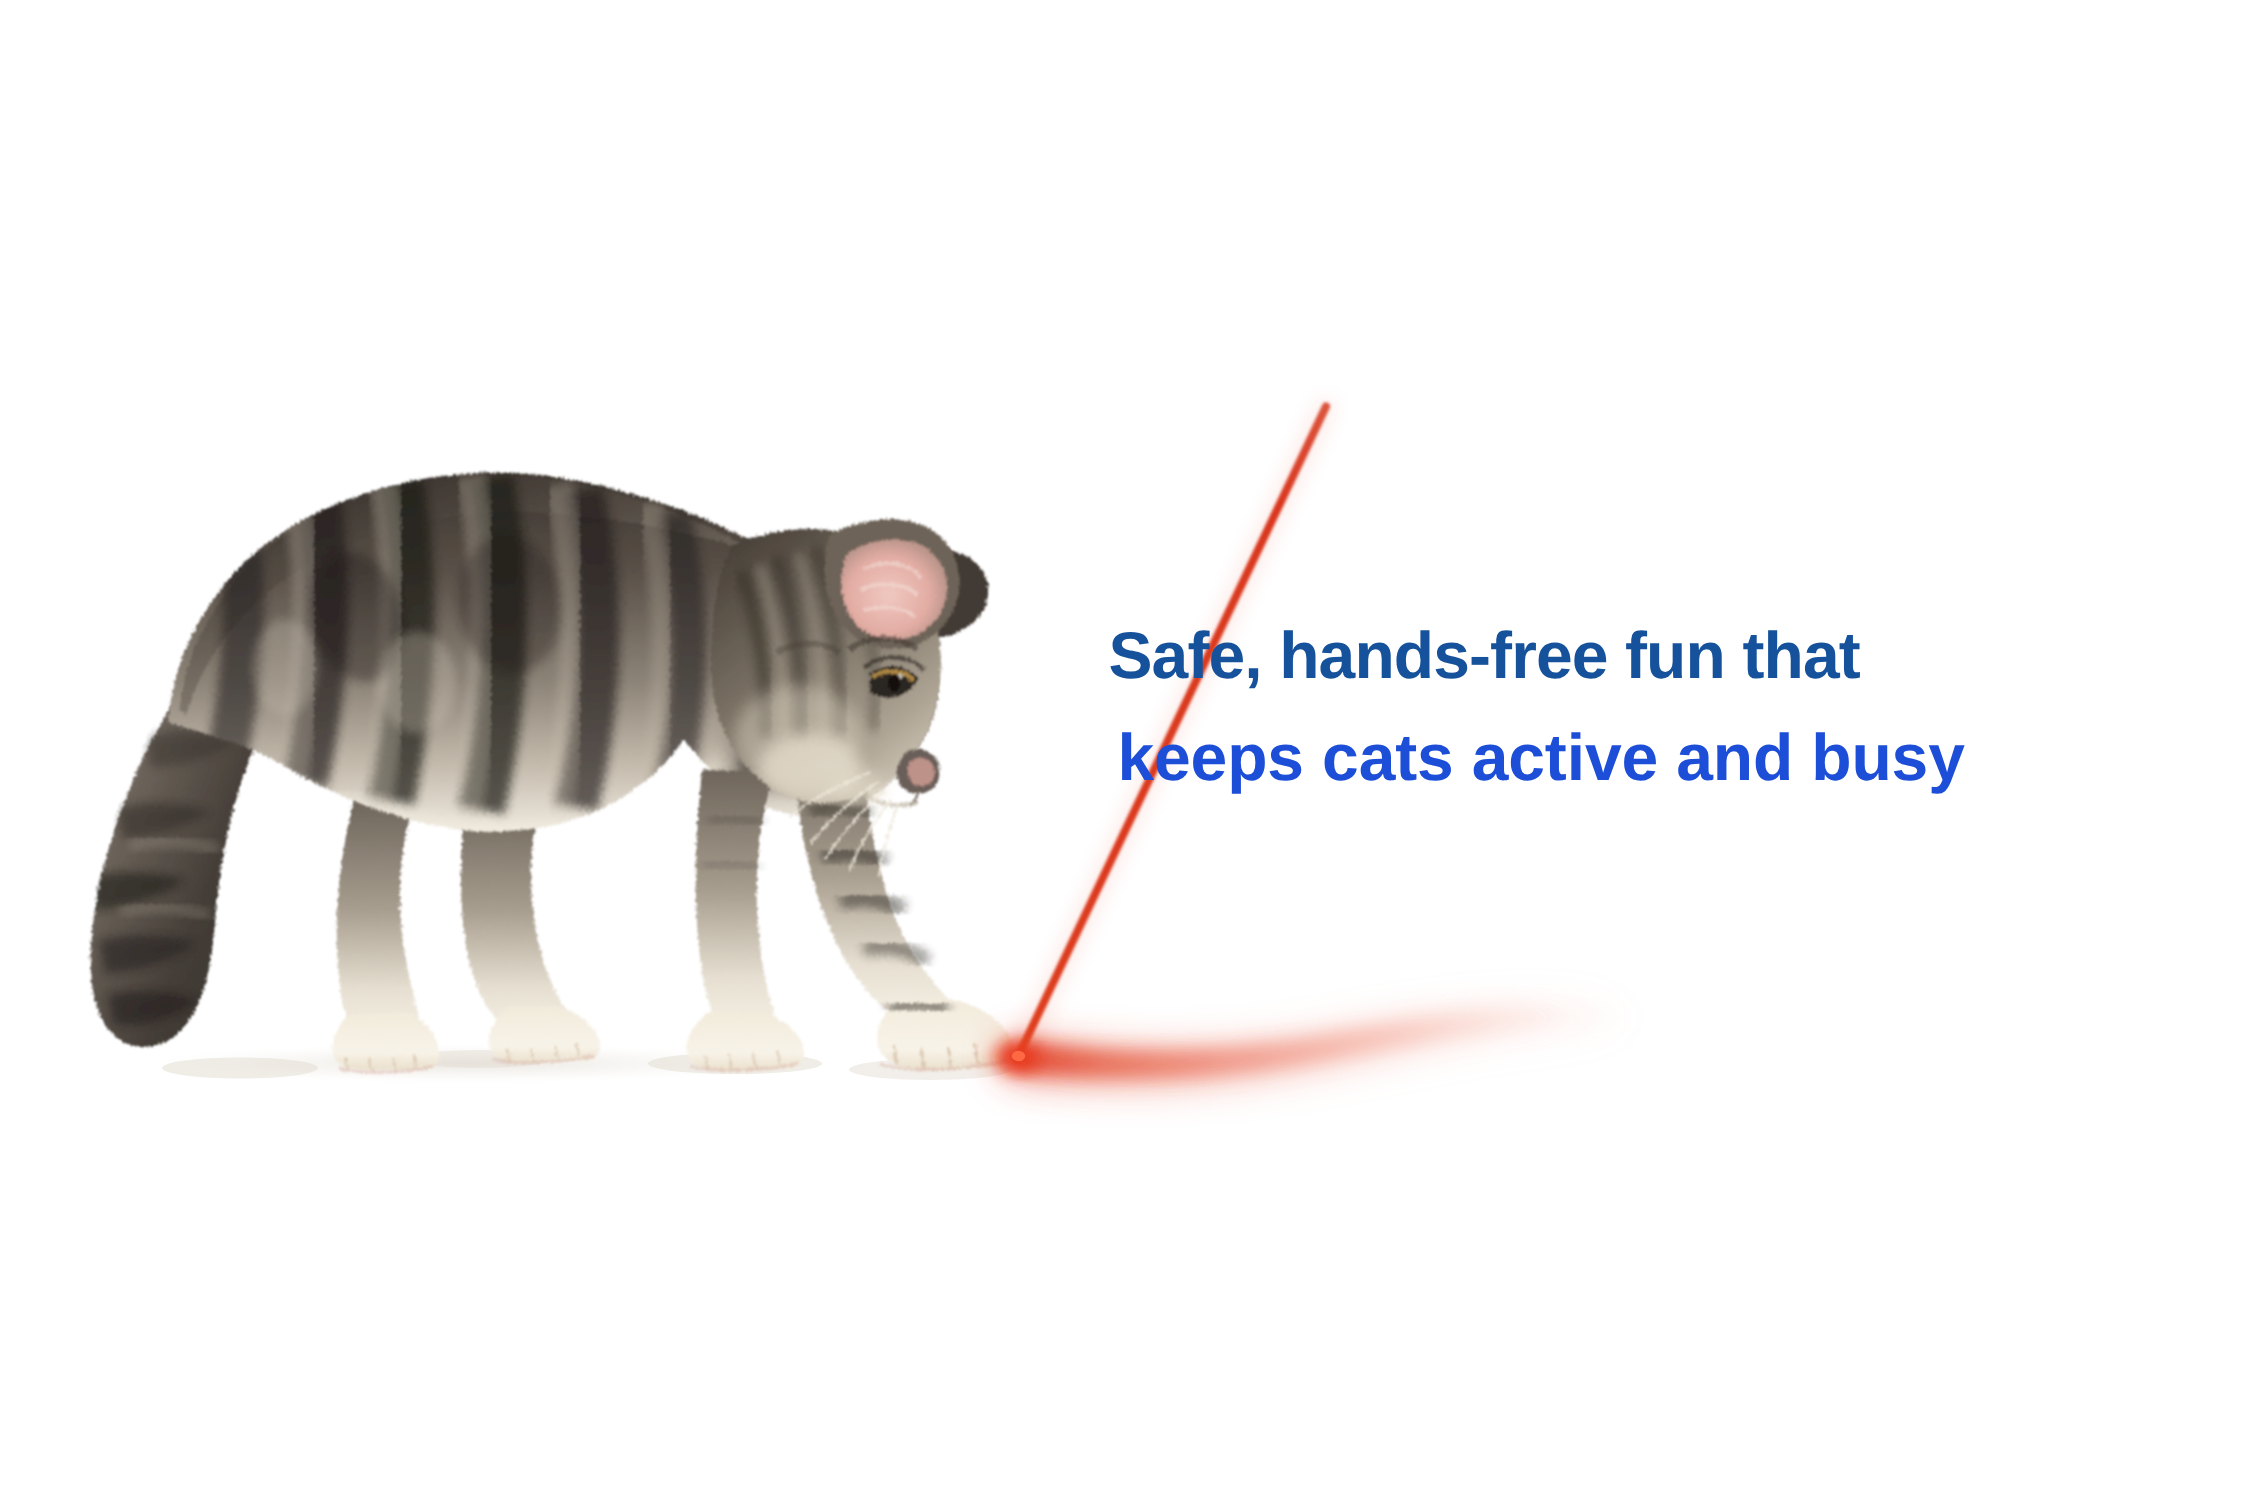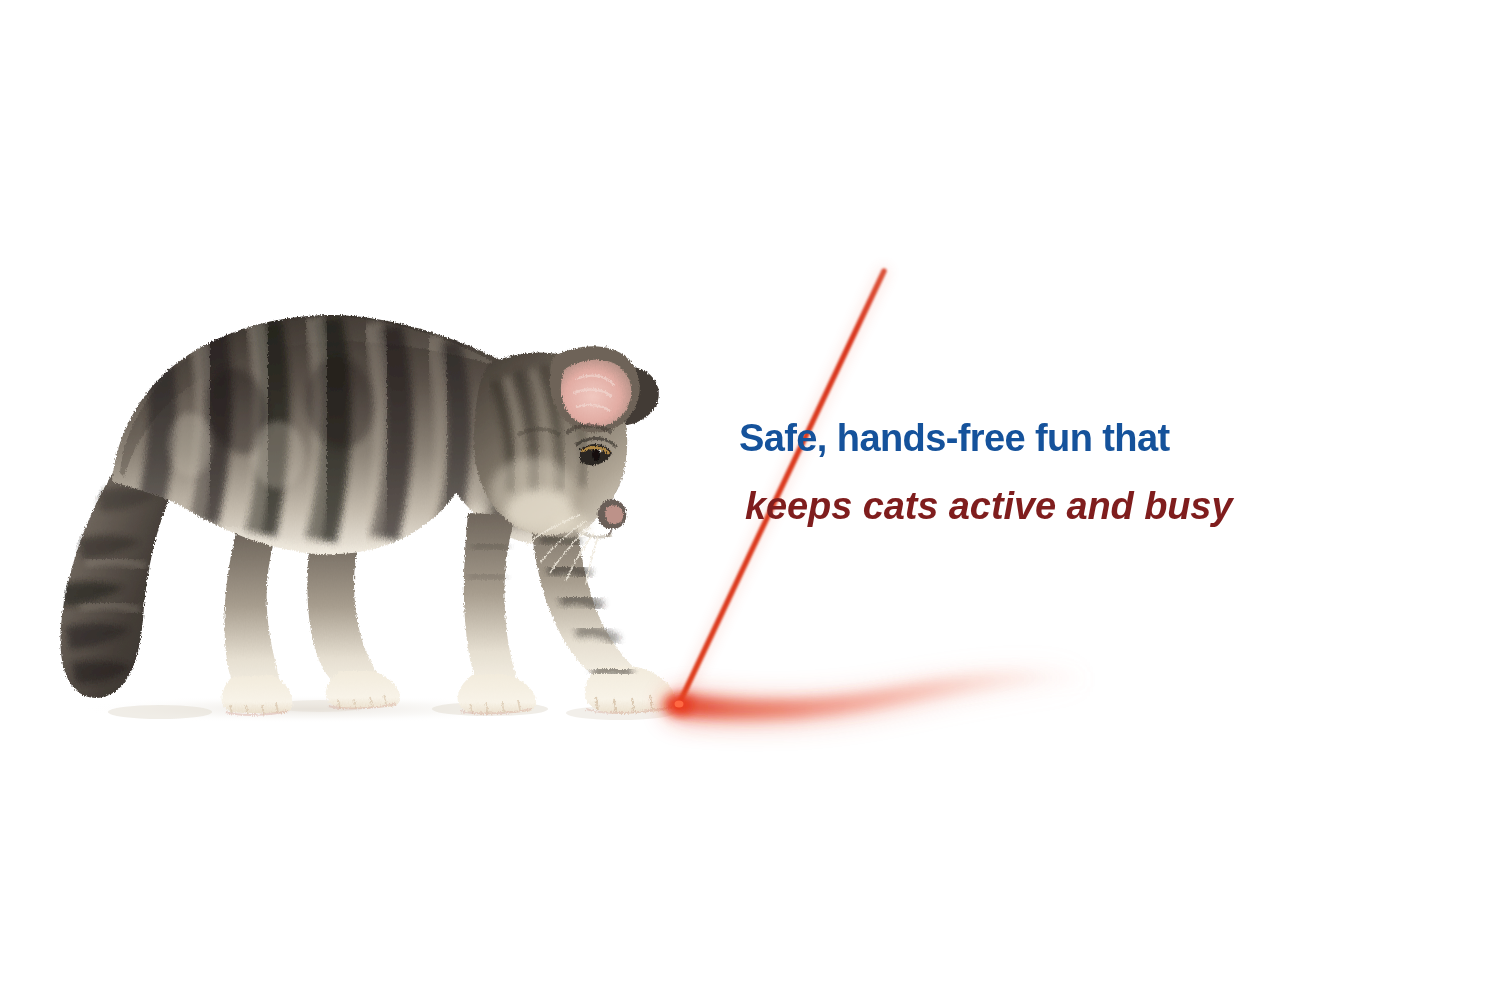--- a/index.html
+++ b/index.html
@@ -40,21 +40,21 @@
   #headline {
     position: absolute;
     left: 735px;
     top: 404px;
     width: 748px;
   }
   .headline-line {
     display: block;
     font-family: "Liberation Sans", sans-serif;
     font-weight: bold;
-    font-size: 38px;
+    font-size: 44px;
     line-height: 68px;
     letter-spacing: -0.6px;
     color: #15529B;
     white-space: nowrap;
   }
   .headline-line.l1 { margin-left: 4px; }
   .headline-line.l2 { margin-left: 10px; letter-spacing: -0.1px; }
 </style>
 </head>
 <body>
@@ -429,16 +429,16 @@
       <g>
         <ellipse cx="679" cy="705" rx="26" ry="15" fill="url(#dotGlow)" opacity="0.7" filter="url(#dotBlur)"></ellipse>
         <ellipse cx="679" cy="705" rx="11" ry="7" fill="#E8371B" opacity="0.95" filter="url(#dotBlur)"></ellipse>
         <ellipse cx="679" cy="704" rx="4.5" ry="3.5" fill="#FF6A44" opacity="0.95"></ellipse>
       </g>
     </svg>
   </div>
 
   <div id="headline">
     <span class="headline-line l1" style="color: rgb(21, 82, 155);">Safe, hands-free fun that</span>
-    <span class="headline-line l2" style="color: #7f1d1d; font-style: italic;">keeps cats active and busy</span>
+    <span class="headline-line l2" style="color: #1d4ed8;">keeps cats active and busy</span>
   </div>
 
 </div>
 
 </body></html>

